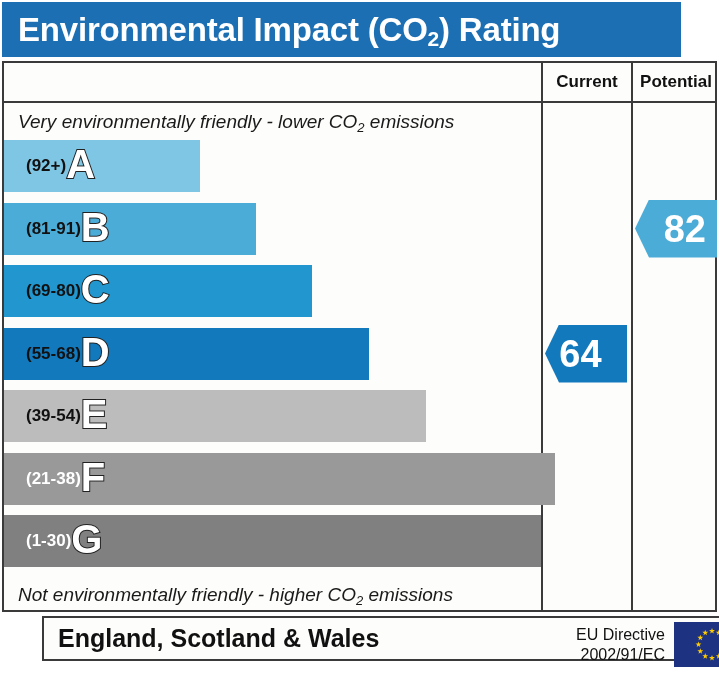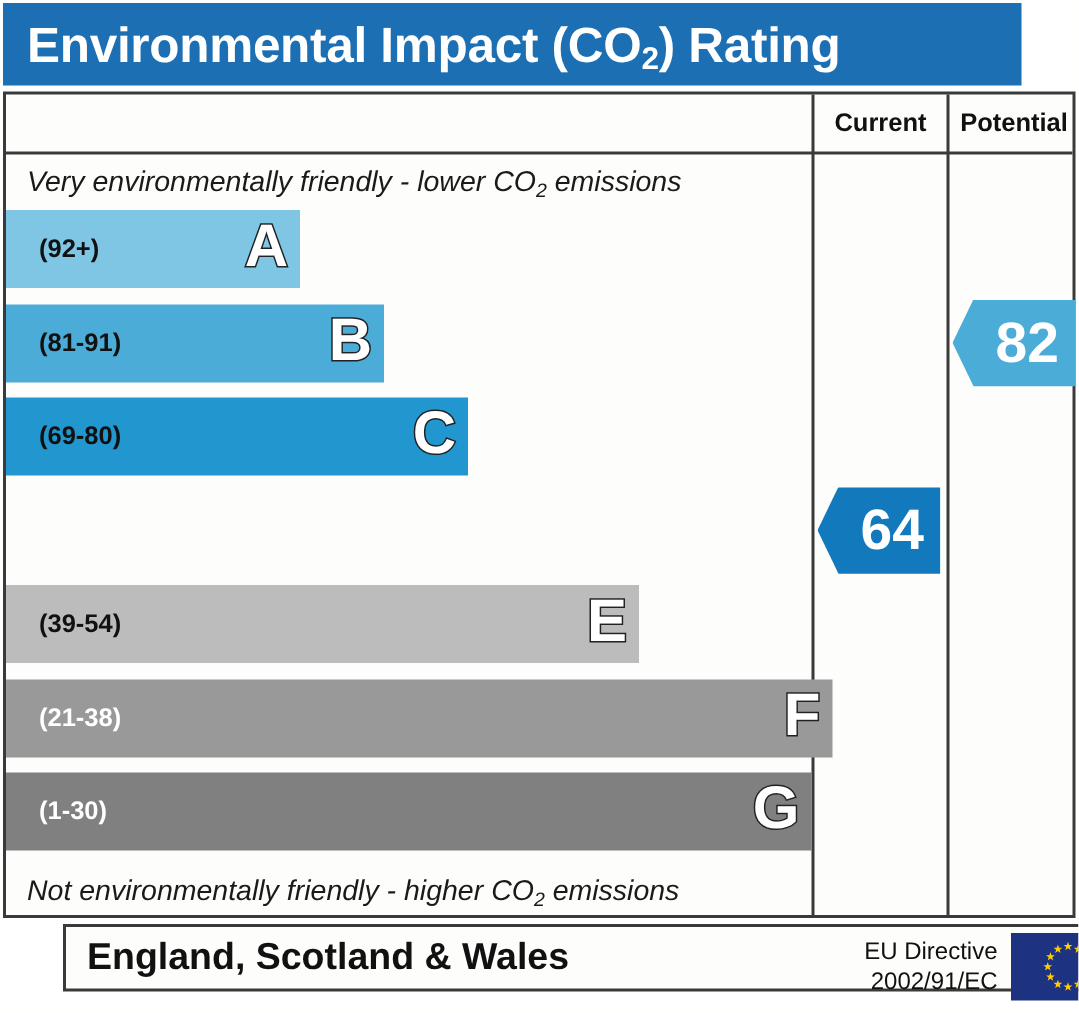--- a/index.html
+++ b/index.html
@@ -113,21 +113,20 @@
     top: 77px;
     width: 537px;
     height: 438px;
   }
   .band {
     position: absolute;
     left: 0;
     height: 52px;
     display: flex;
     align-items: center;
-    justify-content: space-between;
     box-sizing: border-box;
     padding: 0 8px 0 22px;
   }
   .band-range {
     font-size: 17px;
     font-weight: bold;
     color: #111111;
   }
   .band-range.light { color: #ffffff; }
   .band-letter {
@@ -225,35 +224,39 @@
           <span class="band-letter">A</span>
         </div>
         <div class="band" style="top: 62.5px; width: 252px; background: rgb(76, 172, 216);">
           <span class="band-range">(81-91)</span>
           <span class="band-letter">B</span>
         </div>
         <div class="band" style="top: 125px; width: 308px; background: rgb(33, 150, 207);">
           <span class="band-range">(69-80)</span>
           <span class="band-letter">C</span>
         </div>
+        <div class="band" style="top: 187.5px; width: 365px; background: rgb(19, 121, 189);">
+          <span class="band-range">(55-68)</span>
+          <span class="band-letter">D</span>
+        </div>
         <div class="band" style="top: 250px; width: 422px; background: rgb(188, 188, 188);">
           <span class="band-range">(39-54)</span>
           <span class="band-letter">E</span>
         </div>
         <div class="band" style="top: 312.5px; width: 551px; background: rgb(153, 153, 153);">
           <span class="band-range light">(21-38)</span>
           <span class="band-letter">F</span>
         </div>
         <div class="band" style="top: 375px; width: 537px; background: rgb(128, 128, 128);">
           <span class="band-range light">(1-30)</span>
           <span class="band-letter">G</span>
         </div>
       </div>
 
-    <div class="rating-arrow" id="current-arrow" style="background: rgb(19, 121, 189); left: 541px; width: 82px; top: 261.5px;">
+    <div class="rating-arrow" id="current-arrow" style="background: rgb(19, 121, 189); left: 541px; width: 82px; top: 261.5px; justify-content: center;">
       <span class="val">64</span>
     </div>
     <div class="rating-arrow" id="potential-arrow" style="background: rgb(76, 172, 216); left: 631px; width: 82px; top: 136.5px;">
       <span class="val">82</span>
     </div>
   </div>
 
   <div class="footer">
     <div class="footer-region">England, Scotland &amp; Wales</div>
     <div class="footer-directive">

